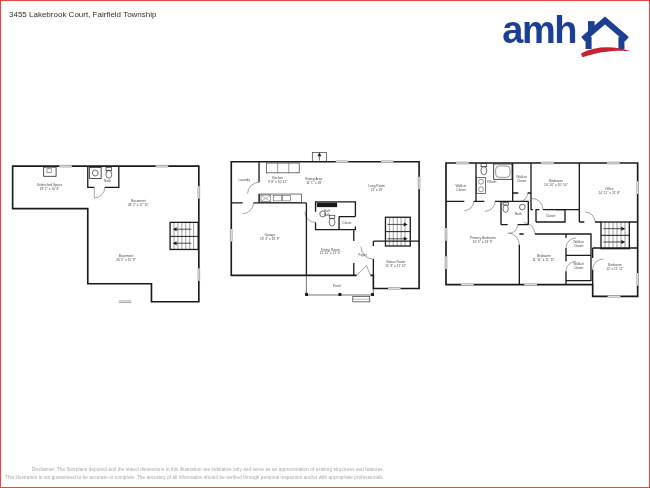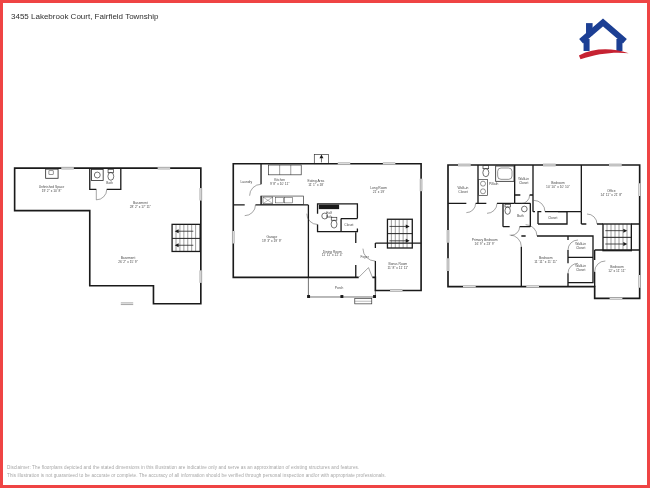--- a/index.html
+++ b/index.html
@@ -1,17 +1,17 @@
 <!DOCTYPE html>
 <html style="--brand_blue: #1c3f94; --brand_red: #c62232; --wall_color: #1a1a1a; --label_color: #4a4a4a; --footer_color: #a6a6a6;"><head>
 <meta charset="utf-8">
 <style>
   html,body{margin:0;padding:0;background:#fff;}
   .page{position:relative;width:650px;height:488px;background:#fff;overflow:hidden;
-        font-family:"Liberation Sans",sans-serif;border:3px solid #ef4444;box-sizing:border-box;}
+        font-family:"Liberation Sans",sans-serif;border:1px solid #ef4444;box-sizing:border-box;text-align:right;}
   .addr{position:absolute;top:9px;left:8px;font-size:8px;color:#2f2f2f;}
   .logo{position:absolute;top:13px;right:16px;display:flex;align-items:flex-start;}
   .logo-text{font-size:38px;font-weight:bold;color:var(--brand_blue,#1c3f94);
              line-height:0.88;letter-spacing:-1.5px;}
   .logo-house{width:56px;height:46px;margin-left:1px;}
   .plan{position:absolute;}
   .plan svg{display:block;width:100%;height:auto;}
   text.label{font-family:"Liberation Sans",sans-serif;font-size:10px;
              fill:var(--label_color,#4a4a4a);text-anchor:middle;}
   .wall{stroke:var(--wall_color,#1a1a1a);fill:none;}
@@ -26,20 +26,21 @@
   .plan-upper{left:440px;top:147px;width:200px;}
 </style>
 </head>
 <body>
 
 <div class="page">
 
   <div class="addr">3455 Lakebrook Court, Fairfield Township</div>
 
   <div class="logo">
+    <span class="logo-text">amh</span>
     <svg class="logo-house" viewBox="0 0 100 84">
       <path d="M10,46 L50,12 L90,46" stroke="var(--brand_blue,#1c3f94)" stroke-width="11" fill="none"></path>
       <rect x="19" y="13" width="12" height="22" class="" fill="var(--brand_blue,#1c3f94)"></rect>
       <path d="M20,42 V64 M80,42 V64" stroke="var(--brand_blue,#1c3f94)" stroke-width="11" fill="none"></path>
       <path d="M6,72 C34,58 66,58 97,68 C72,65 40,68 9,79 Z" fill="var(--brand_red,#c62232)"></path>
     </svg>
   </div>
 
   <div class="plan plan-basement">
     <svg viewBox="0 0 600 480">

